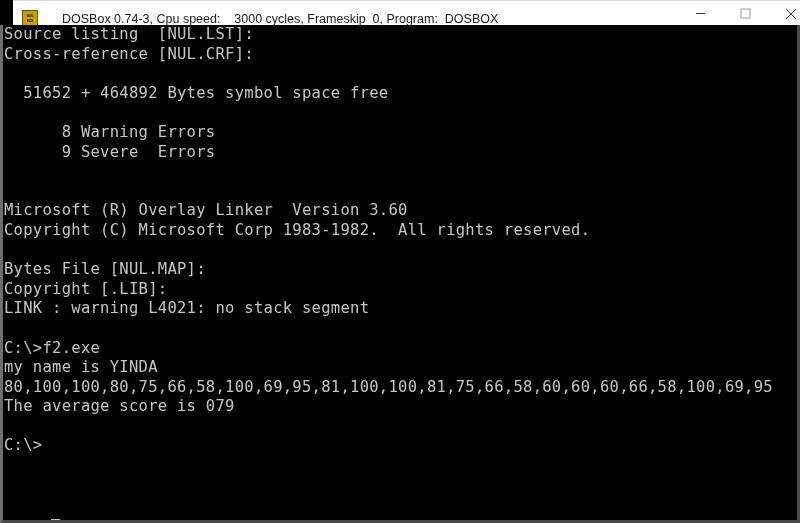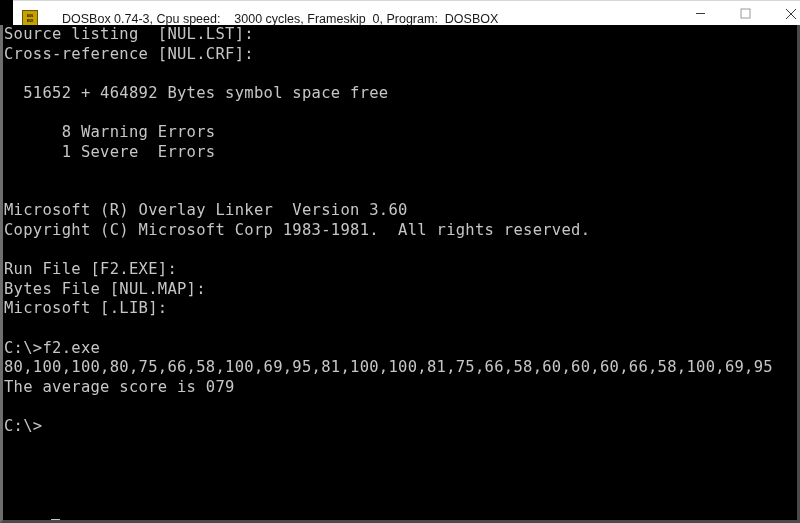--- a/index.html
+++ b/index.html
@@ -152,31 +152,32 @@
   </div>
 
   <div id="terminal">
     <div id="screen">
       <div class="line">Source listing  [NUL.LST]:</div>
       <div class="line">Cross-reference [NUL.CRF]:</div>
       <div class="line blank"></div>
       <div class="line">  51652 + 464892 Bytes symbol space free</div>
       <div class="line blank"></div>
       <div class="line">      8 Warning Errors</div>
-      <div class="line">      1 Severe  Errors</div>
+      <div class="line">      9 Severe  Errors</div>
       <div class="line blank"></div>
       <div class="line blank"></div>
       <div class="line">Microsoft (R) Overlay Linker  Version 3.60</div>
-      <div class="line">Copyright (C) Microsoft Corp 1983-1981.  All rights reserved.</div>
+      <div class="line">Copyright (C) Microsoft Corp 1983-1982.  All rights reserved.</div>
       <div class="line blank"></div>
-      <div class="line">Run File [F2.EXE]:</div>
       <div class="line">Bytes File [NUL.MAP]:</div>
-      <div class="line">Microsoft [.LIB]:</div>
+      <div class="line">Copyright [.LIB]:</div>
+      <div class="line">LINK : warning L4021: no stack segment</div>
       <div class="line blank"></div>
       <div class="line">C:\&gt;f2.exe</div>
+      <div class="line">my name is YINDA</div>
       <div class="line">80,100,100,80,75,66,58,100,69,95,81,100,100,81,75,66,58,60,60,60,66,58,100,69,95</div>
       <div class="line">The average score is 079</div>
       <div class="line blank"></div>
       <div class="line">C:\&gt;</div>
     </div>
     <div id="cursor"></div>
   </div>
 
 </div>
 

